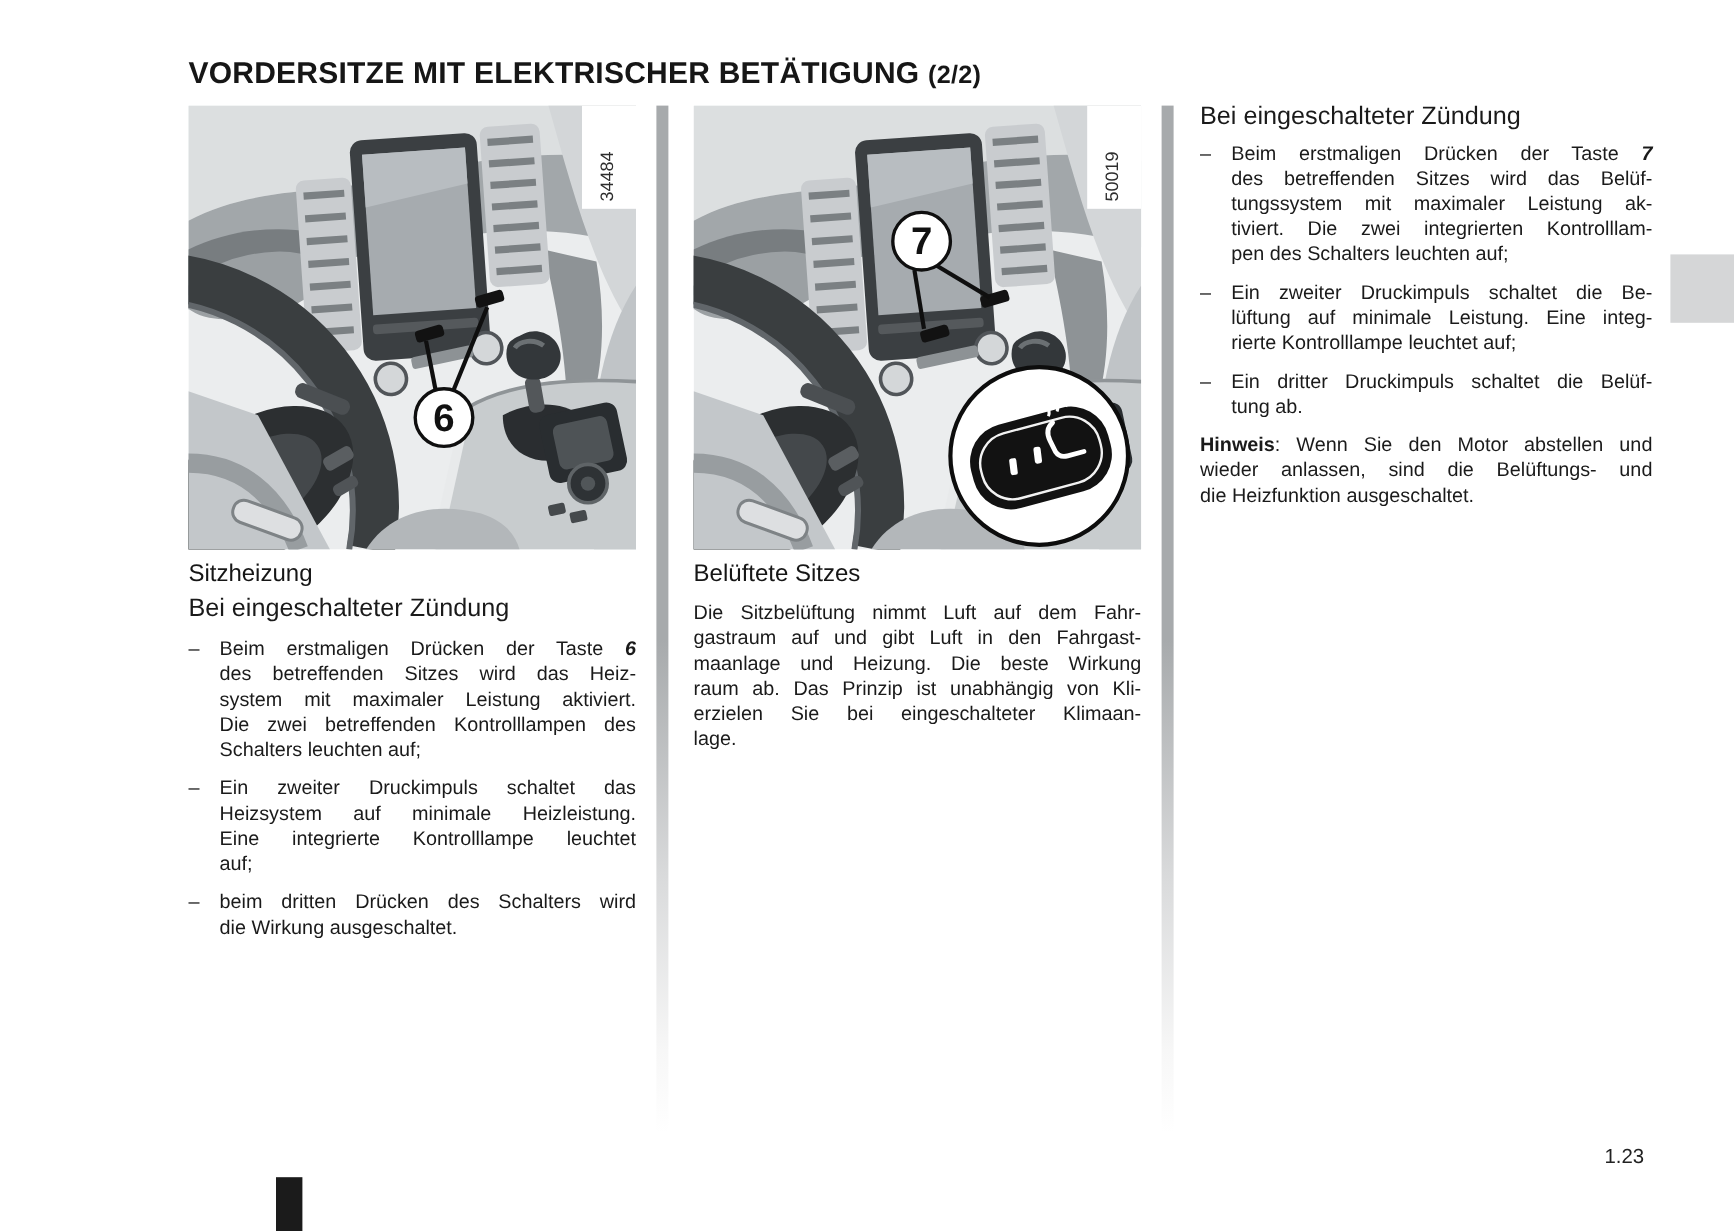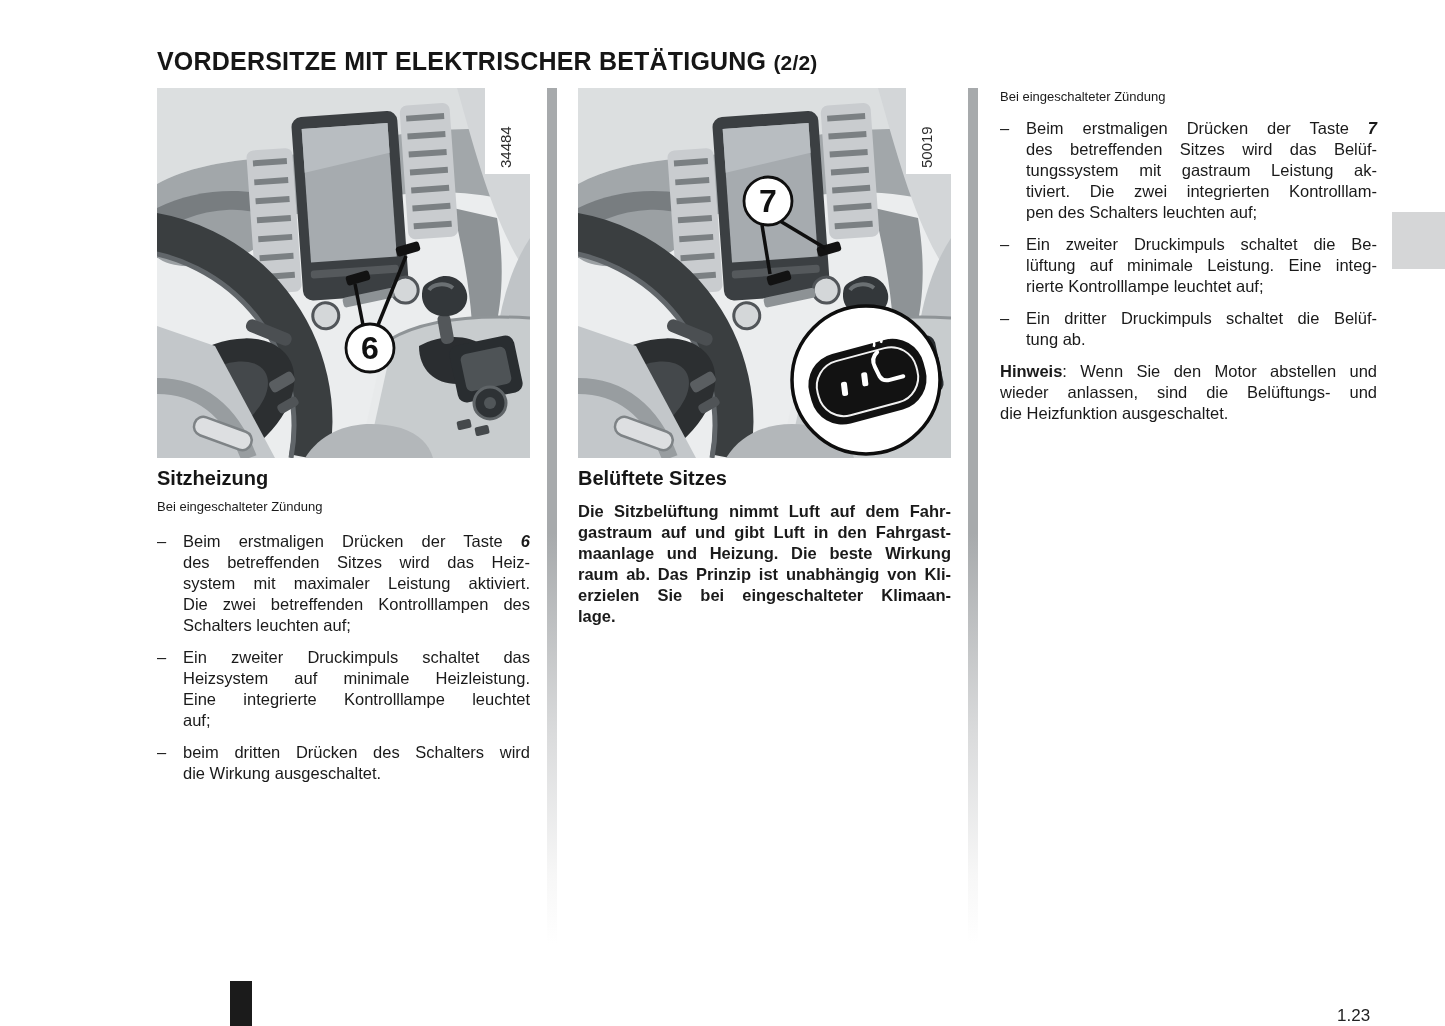--- a/index.html
+++ b/index.html
@@ -7,38 +7,38 @@
         font-family:"Liberation Sans",sans-serif;color:#1a1a1a;}
   .page-title{position:absolute;left:157px;top:30px;font-size:25px;font-weight:bold;
               letter-spacing:.2px;white-space:nowrap;color:#161616;}
   .title-suffix{font-size:21px;}
   .col{position:absolute;}
   .col-left{left:157px;top:88px;width:373px;}
   .col-mid{left:578px;top:88px;width:373px;}
   .col-right{left:1000px;top:86px;width:377px;}
   figure{margin:0;}
   .fig-svg{display:block;width:373px;height:370px;font-family:"Liberation Sans",sans-serif;}
-  .section-heading{margin:8px 0 0 0;font-size:20px;line-height:24px;font-weight:bold;color:#161616;}
-  .intro{margin:6px 0 0 0;font-size:13px;line-height:21px;}
-  .para{margin:11px 0 0 0;font-size:16.5px;line-height:21px;font-weight:bold;}
+  .section-heading{margin:8px 0 0 0;font-size:20px;line-height:24px;font-weight:normal;color:#161616;}
+  .intro{margin:6px 0 0 0;font-size:21px;line-height:21px;}
+  .para{margin:11px 0 0 0;font-size:16.5px;line-height:21px;}
   .bullets{margin-top:14px;}
   .bullet{display:flex;margin-bottom:11px;font-size:16.5px;line-height:21px;}
   .dash{flex:0 0 26px;width:26px;}
   .btext{flex:1;min-width:0;}
   .jline{text-align:justify;text-align-last:justify;}
   .jline-last{text-align-last:left;}
   .key{font-weight:bold;font-style:italic;}
   .note{margin-top:4px;font-size:16.5px;line-height:21px;}
   .note b{font-weight:bold;}
   .vbar{position:absolute;top:88px;width:10px;height:856px;
         background:linear-gradient(to bottom,#a7aaac 0%,#a7aaac 52%,#d9dadb 75%,#f7f7f7 92%,#ffffff 100%);}
   .vbar-1{left:547px;}
   .vbar-2{left:968px;}
   .thumb-tab{position:absolute;left:1392px;top:212px;width:53px;height:57px;background:#d5d6d7;}
-  .page-number{position:absolute;left:1337px;top:1006px;width:40px;font-size:17px;color:#222;}
+  .page-number{position:absolute;left:1337px;top:954px;width:40px;font-size:17px;color:#222;}
   .black-mark{position:absolute;left:230px;top:981px;width:22px;height:45px;background:#1b1b1b;}
 </style>
 </head>
 <body>
 
 <div class="page">
 
   <svg width="0" height="0" style="position:absolute" aria-hidden="true">
     <defs>
       <symbol id="dash-art" viewBox="0 0 373 370">
@@ -195,21 +195,21 @@
 
   <div class="col col-right">
     <p class="intro" style="margin-top:0">Bei eingeschalteter Zündung</p>
     <div class="bullets" style="margin-top:11px">
       <div class="bullet">
         <span class="dash">–</span>
         <div class="btext">
           <div class="jline"><span>Beim erstmaligen Drücken der Taste</span> <b class="key">7</b></div>
           <div>
               <div class="jline">des betreffenden Sitzes wird das Belüf-</div>
-              <div class="jline">tungssystem mit gastraum Leistung ak-</div>
+              <div class="jline">tungssystem mit maximaler Leistung ak-</div>
               <div class="jline">tiviert. Die zwei integrierten Kontrolllam-</div>
               <div class="jline jline-last">pen des Schalters leuchten auf;</div>
             </div>
         </div>
       </div>
       <div class="bullet">
         <span class="dash">–</span>
         <div class="btext">
             <div class="jline">Ein zweiter Druckimpuls schaltet die Be-</div>
             <div class="jline">lüftung auf minimale Leistung. Eine integ-</div>

